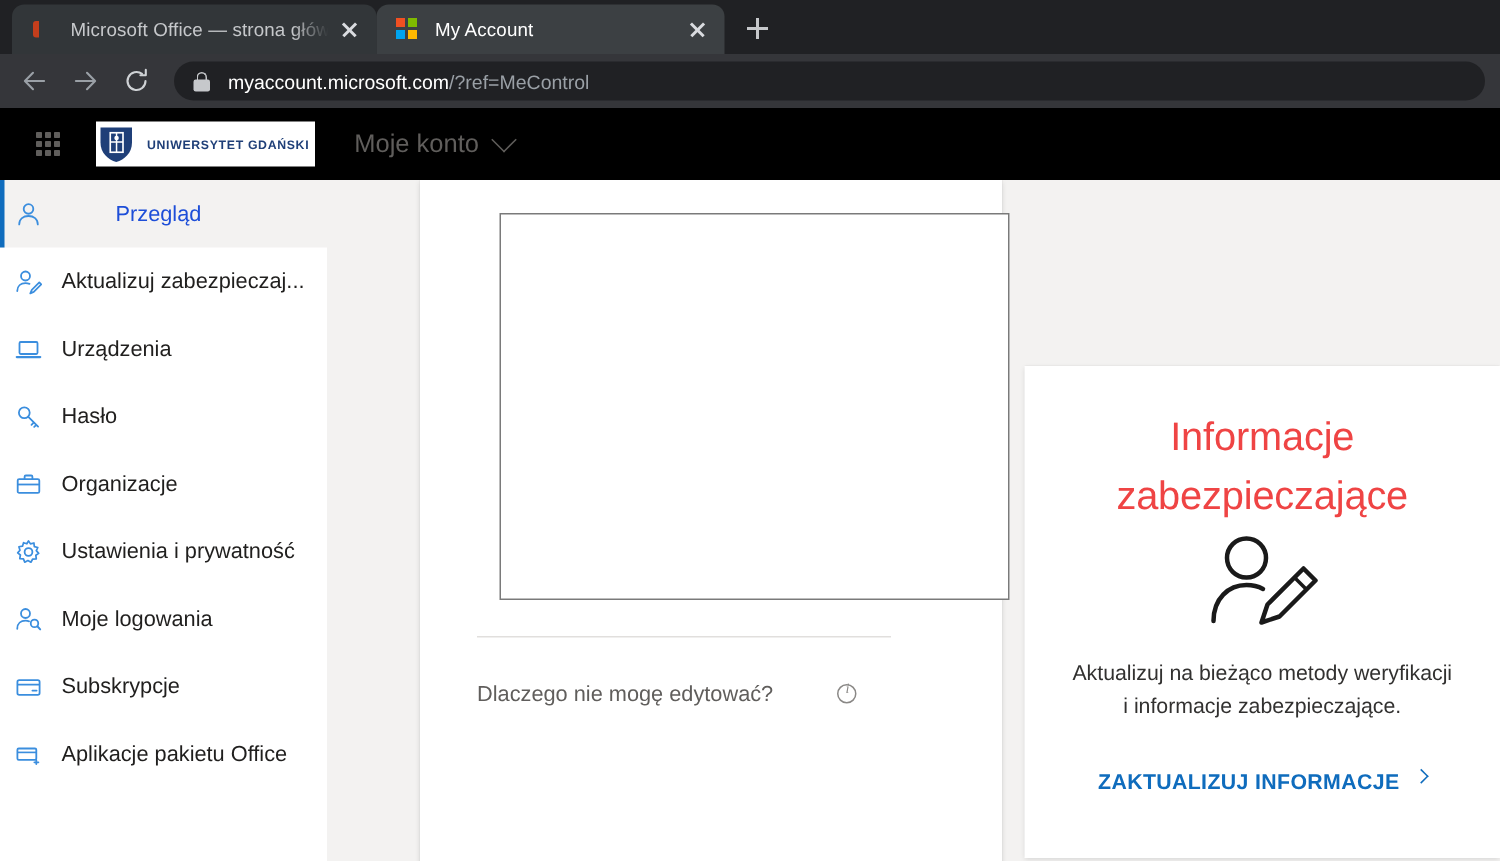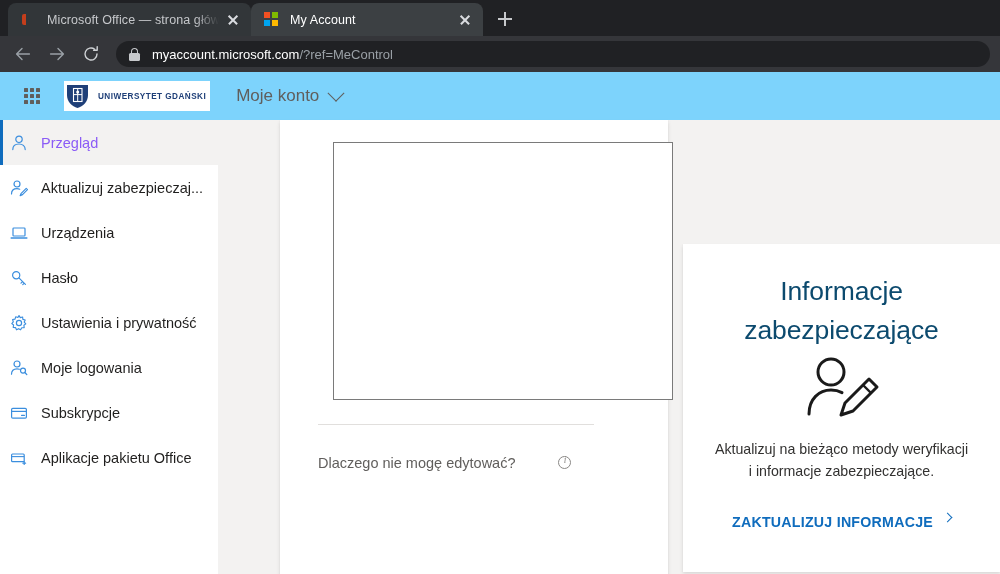--- a/index.html
+++ b/index.html
@@ -146,21 +146,21 @@
   
   .page {
     position: absolute;
     left: 0; top: 72px;
     width: 1000px; height: 502px;
     background: #f3f2f1;
   }
 
   .appheader {
     height: 48px;
-    background: #7dd3fc;
+    background: #000000;
     display: flex;
     align-items: center;
     padding-left: 12px;
     position: relative;
   }
   .waffle {
     width: 40px; height: 40px;
     flex: 0 0 40px;
     display: flex; align-items: center; justify-content: center;
   }
@@ -227,21 +227,21 @@
   .nav-item {
     height: 45px;
     display: flex;
     align-items: center;
     padding-left: 9px;
     position: relative;
     color: #201f1e;
     font-size: 14.5px;
     white-space: nowrap;
   }
-  .nav-item.active { background: #f3f2f1; color: #8b5cf6; }
+  .nav-item.active { background: #f3f2f1; color: #1d4ed8; gap: 36px; }
   .nav-item.active::before {
     content: "";
     position: absolute; left: 0; top: 0; bottom: 0;
     width: 3px; background: #0f6cbd;
   }
   .nav-ico {
     width: 20px; height: 20px;
     flex: 0 0 20px;
     margin-right: 12px;
     display: flex; align-items: center; justify-content: center;
@@ -310,21 +310,21 @@
   }
 
   .card-right {
     left: 465px; top: 124px;
     width: 317px; height: 328px;
     padding: 28px 26px 0;
     text-align: center;
   }
   .card-title {
     font-size: 26.5px;
-    color: #0c4a6e;
+    color: #ef4444;
     line-height: 39px;
     font-weight: normal;
     letter-spacing: -0.1px;
   }
   .card-illo { margin-top: 6px; display: flex; justify-content: center; }
   .card-desc {
     margin-top: 20px;
     font-size: 14.2px;
     color: #323130;
     line-height: 22px;
@@ -470,20 +470,30 @@
         <div class="nav-item">
           <span class="nav-ico">
             <svg width="18" height="18" viewBox="0 0 18 18">
                 <circle cx="6.2" cy="6.2" r="3.6" fill="none" stroke="#3b8ede" stroke-width="1.2"></circle>
                 <path d="M8.9 8.9 L15.4 15.4 M12.6 12.6 L11 14.2 M14.2 14.2 L12.8 15.6" fill="none" stroke="#3b8ede" stroke-width="1.2" stroke-linecap="round"></path>
               </svg>
           </span>
           <span>Hasło</span>
         </div>
 
+        <div class="nav-item">
+          <span class="nav-ico">
+            <svg width="18" height="18" viewBox="0 0 18 18">
+                <rect x="1.8" y="5.4" width="14.4" height="9.2" rx="1" fill="none" stroke="#3b8ede" stroke-width="1.2"></rect>
+                <path d="M6.4 5.4 V3.8 C6.4 3.3 6.7 3 7.2 3 H10.8 C11.3 3 11.6 3.3 11.6 3.8 V5.4" fill="none" stroke="#3b8ede" stroke-width="1.2"></path>
+                <path d="M1.8 9 H16.2" stroke="#3b8ede" stroke-width="1.2"></path>
+              </svg>
+          </span>
+          <span>Organizacje</span>
+        </div>
 
         <div class="nav-item">
           <span class="nav-ico">
             <svg width="18" height="18" viewBox="0 0 18 18">
                 <circle cx="9" cy="9" r="2.6" fill="none" stroke="#3b8ede" stroke-width="1.2"></circle>
                 <path d="M9 1.6 L10.3 3.6 L12.6 3 L12.9 5.4 L15.2 6 L14.2 8.1 L15.8 9.9 L13.9 11.2 L14.2 13.6 L11.8 13.7 L10.6 15.8 L8.6 14.7 L6.5 15.8 L5.6 13.6 L3.2 13.4 L3.6 11 L1.8 9.6 L3.3 7.8 L2.6 5.5 L5 5.1 L5.7 2.8 L7.9 3.5 Z" fill="none" stroke="#3b8ede" stroke-width="1.15" stroke-linejoin="round"></path>
               </svg>
           </span>
           <span>Ustawienia i prywatność</span>
         </div>

